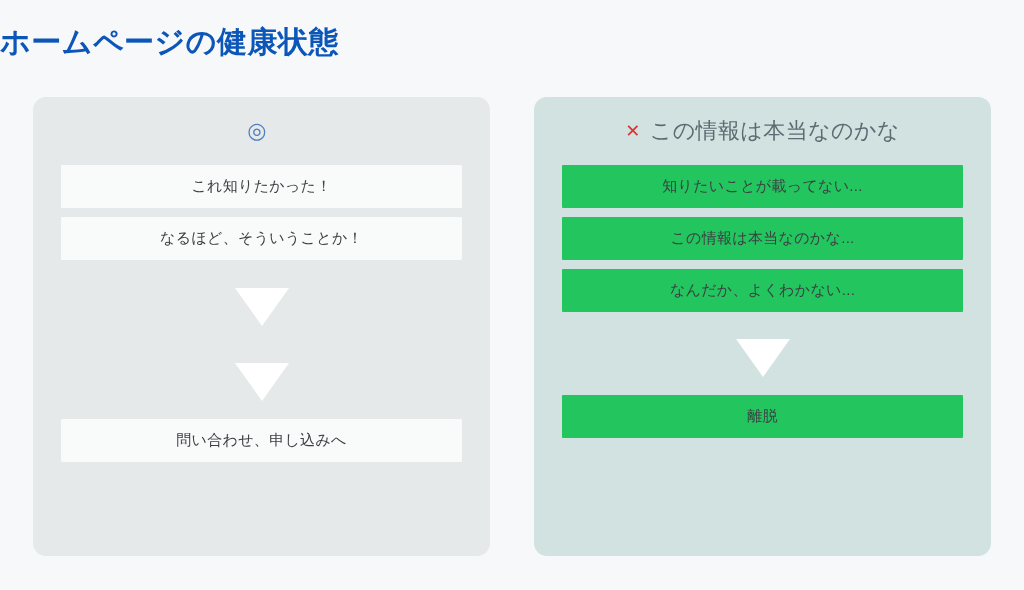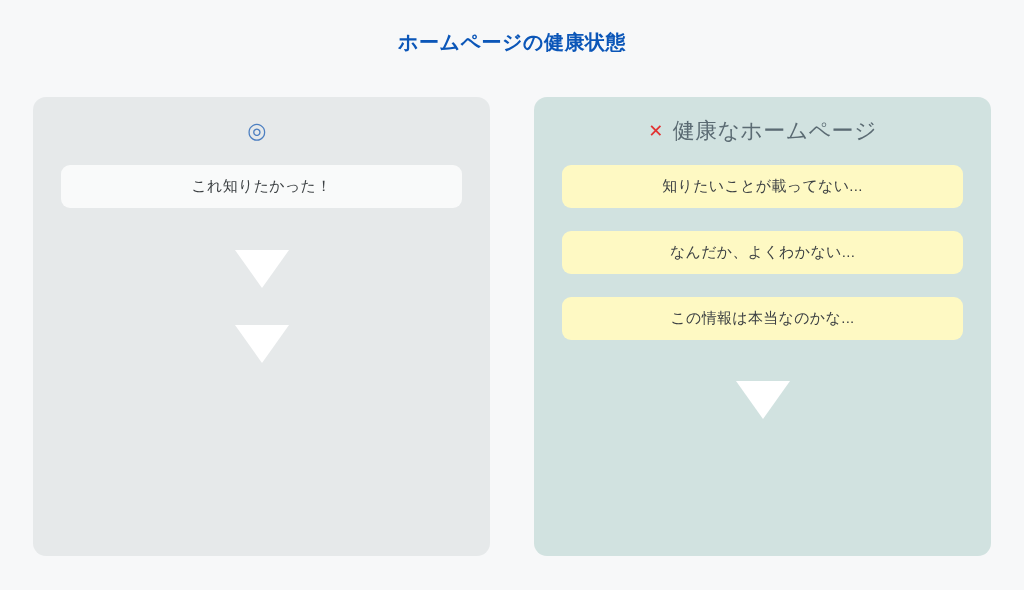--- a/index.html
+++ b/index.html
@@ -18,22 +18,22 @@
     height: 590px;
     background: #f7f8f9;
   }
 
   
   .page-title {
     position: absolute;
     top: 22px;
     left: 0;
     width: 1024px;
-    text-align: center;
-    font-size: 20px;
+    text-align: left;
+    font-size: 30px;
     font-weight: 700;
     letter-spacing: 0.5px;
     color: #0b56b8;
     line-height: 40px;
     white-space: nowrap;
   }
 
   
   .columns {
     position: absolute;
@@ -78,33 +78,33 @@
   .panel-icon.cross { color: #e23232; font-size: 18px; font-weight: 700; }
 
   .flow {
     display: flex;
     flex-direction: column;
     align-items: stretch;
   }
 
   .flow-item {
     height: 43px;
-    border-radius: 9px;
+    border-radius: 1px;
     display: flex;
     align-items: center;
     justify-content: center;
     font-size: 15px;
     color: #3c4043;
     letter-spacing: 0.3px;
     white-space: nowrap;
-    margin-bottom: 23px;
+    margin-bottom: 9px;
   }
 
   .healthy .flow-item   { background: #f9fafa; }
-  .unhealthy .flow-item { background: #fef9c3; }
+  .unhealthy .flow-item { background: #22c55e; }
 
   .flow-arrow {
     display: flex;
     justify-content: center;
     align-items: center;
   }
   .flow-arrow .tri {
     width: 0;
     height: 0;
     border-left: 27px solid transparent;
@@ -124,38 +124,41 @@
   <div class="page-title">ホームページの健康状態</div>
 
   <div class="columns">
 
     <section class="panel healthy">
       <div class="panel-header">
         <span class="panel-icon ring">◎</span>
       </div>
       <div class="flow">
         <div class="flow-item">これ知りたかった！</div>
+        <div class="flow-item">なるほど、そういうことか！</div>
         <div class="flow-arrow">
           <span class="tri"></span>
         </div>
         <div class="flow-arrow">
           <span class="tri"></span>
         </div>
+        <div class="flow-item">問い合わせ、申し込みへ</div>
       </div>
     </section>
 
     <section class="panel unhealthy">
       <div class="panel-header">
         <span class="panel-icon cross">✕</span>
-        <span>健康なホームページ</span>
+        <span>この情報は本当なのかな</span>
       </div>
       <div class="flow">
         <div class="flow-item">知りたいことが載ってない...</div>
+        <div class="flow-item">この情報は本当なのかな...</div>
         <div class="flow-item">なんだか、よくわかない...</div>
-        <div class="flow-item">この情報は本当なのかな...</div>
         <div class="flow-arrow">
           <span class="tri"></span>
         </div>
+        <div class="flow-item">離脱</div>
       </div>
     </section>
 
   </div>
 </div>
 
 </body></html>

